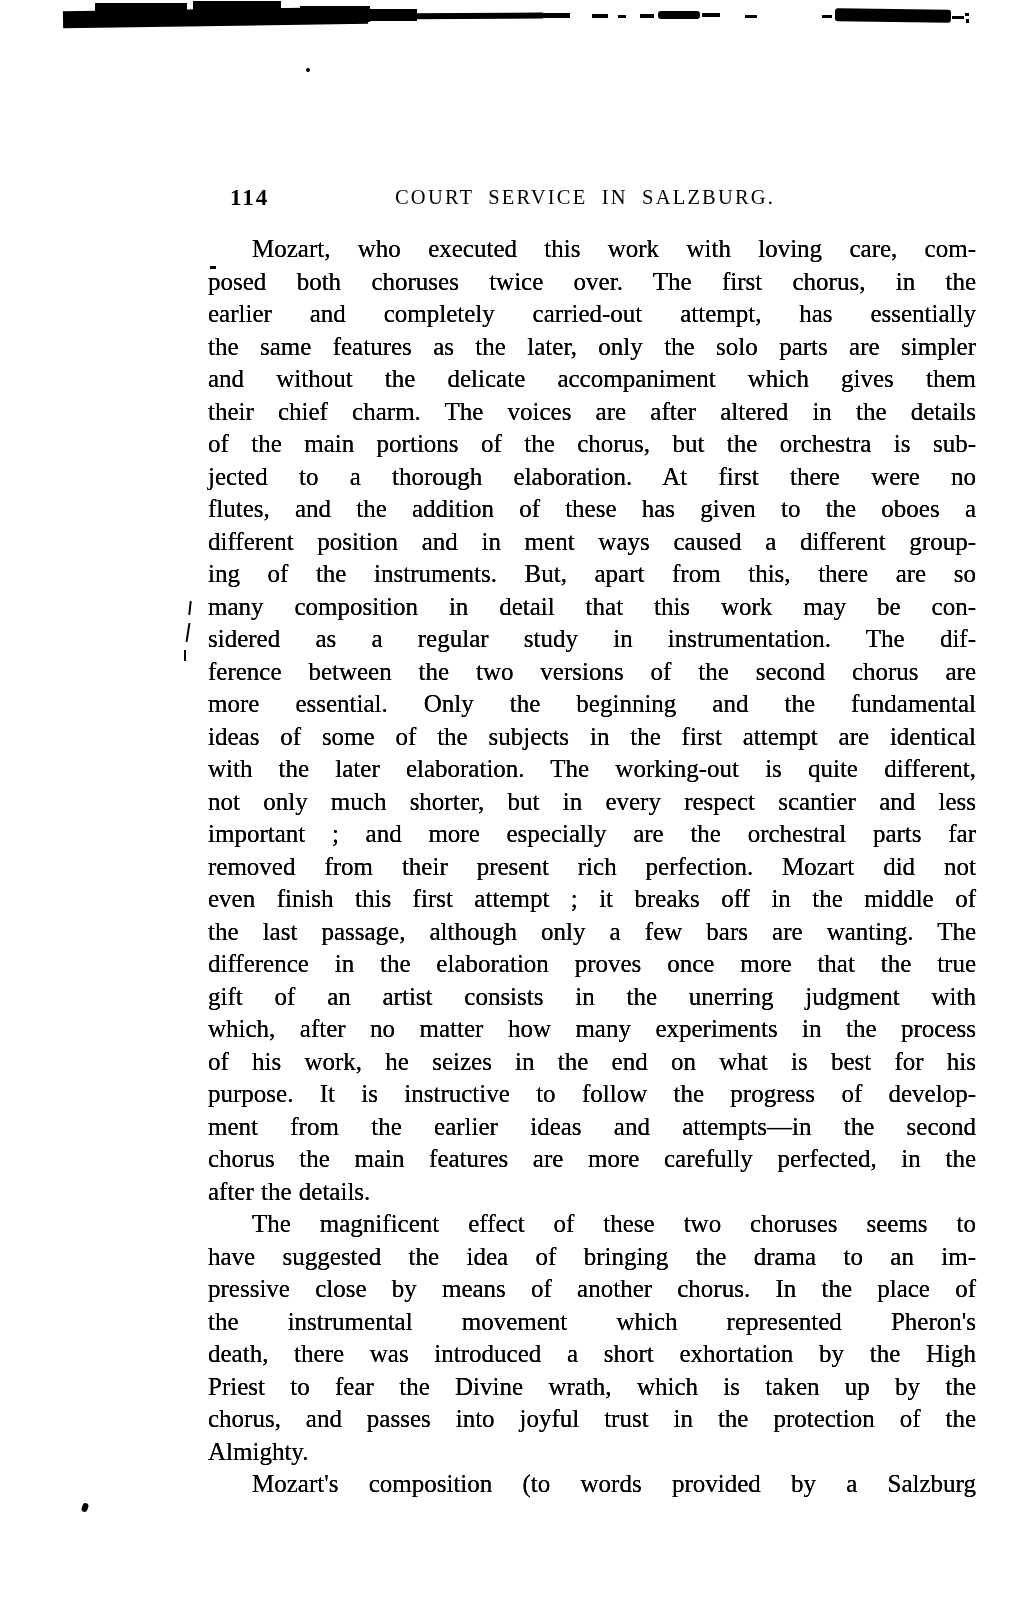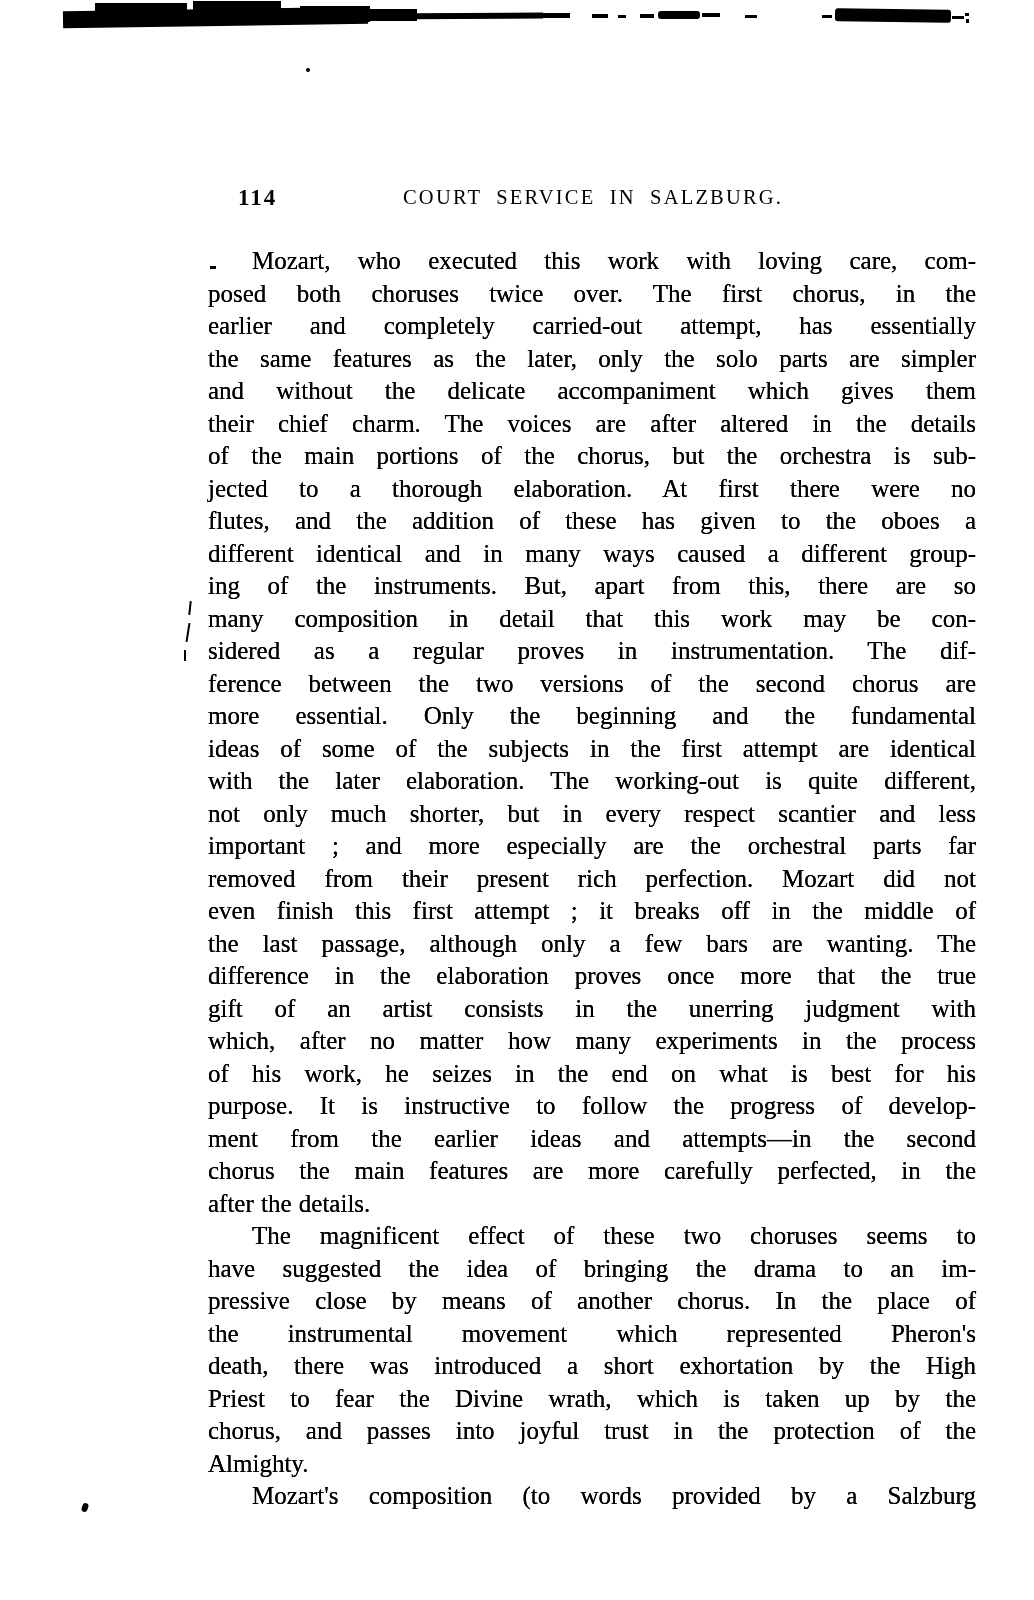--- a/index.html
+++ b/index.html
@@ -14,42 +14,42 @@
     overflow: hidden;
     font-family: "Liberation Serif", serif;
     color: #000000;
   }
   
   .mark { position: absolute; background: #000; }
   .blob { border-radius: 3px; }
   
   .running-header {
     position: absolute;
-    top: 185px; left: 16px; right: 0;
+    top: 185px; left: 8px; right: 0;
     height: 30px;
   }
   .page-number {
     position: absolute;
     left: 222px; top: 0;
     font-size: 23px;
     letter-spacing: 2px;
     font-weight: bold;
   }
   .running-title {
     position: absolute;
     left: 387px; top: 1px;
     font-size: 20.5px;
     letter-spacing: 2.2px;
     word-spacing: 7px;
     font-weight: normal;
   }
   
   .text-block {
     position: absolute;
-    top: 245px;
+    top: 233px;
     left: 208px;
     width: 768px;
   }
   .line {
     font-size: 25px;
     line-height: 32.5px;
     white-space: normal;
     text-align: justify;
     text-align-last: justify;
     text-shadow: 0 0 0.45px #000;
@@ -101,24 +101,24 @@
   <div class="text-block" id="text-block">
       <div class="line indent">Mozart, who executed this work with loving care, com-</div>
       <div class="line">posed both choruses twice over.  The first chorus, in the</div>
       <div class="line">earlier and completely carried-out attempt, has essentially</div>
       <div class="line">the same features as the later, only the solo parts are simpler</div>
       <div class="line">and without the delicate accompaniment which gives them</div>
       <div class="line">their chief charm.  The voices are after altered in the details</div>
       <div class="line">of the main portions of the chorus, but the orchestra is sub-</div>
       <div class="line">jected to a thorough elaboration.  At first there were no</div>
       <div class="line">flutes, and the addition of these has given to the oboes a</div>
-      <div class="line">different identical and in many ways caused a different group-</div>
+      <div class="line">different position and in ment ways caused a different group-</div>
       <div class="line">ing of the instruments.  But, apart from this, there are so</div>
       <div class="line">many composition in detail that this work may be con-</div>
-      <div class="line">sidered as a regular proves in instrumentation.  The dif-</div>
+      <div class="line">sidered as a regular study in instrumentation.  The dif-</div>
       <div class="line">ference between the two versions of the second chorus are</div>
       <div class="line">more essential.  Only the beginning and the fundamental</div>
       <div class="line">ideas of some of the subjects in the first attempt are identical</div>
       <div class="line">with the later elaboration.  The working-out is quite different,</div>
       <div class="line">not only much shorter, but in every respect scantier and less</div>
       <div class="line">important ; and more especially are the orchestral parts far</div>
       <div class="line">removed from their present rich perfection.  Mozart did not</div>
       <div class="line">even finish this first attempt ; it breaks off in the middle of</div>
       <div class="line">the last passage, although only a few bars are wanting.  The</div>
       <div class="line">difference in the elaboration proves once more that the true</div>

